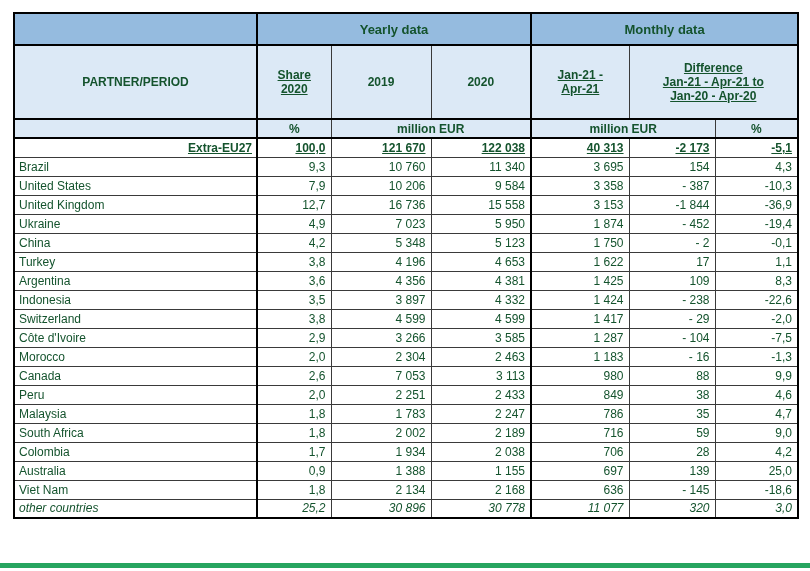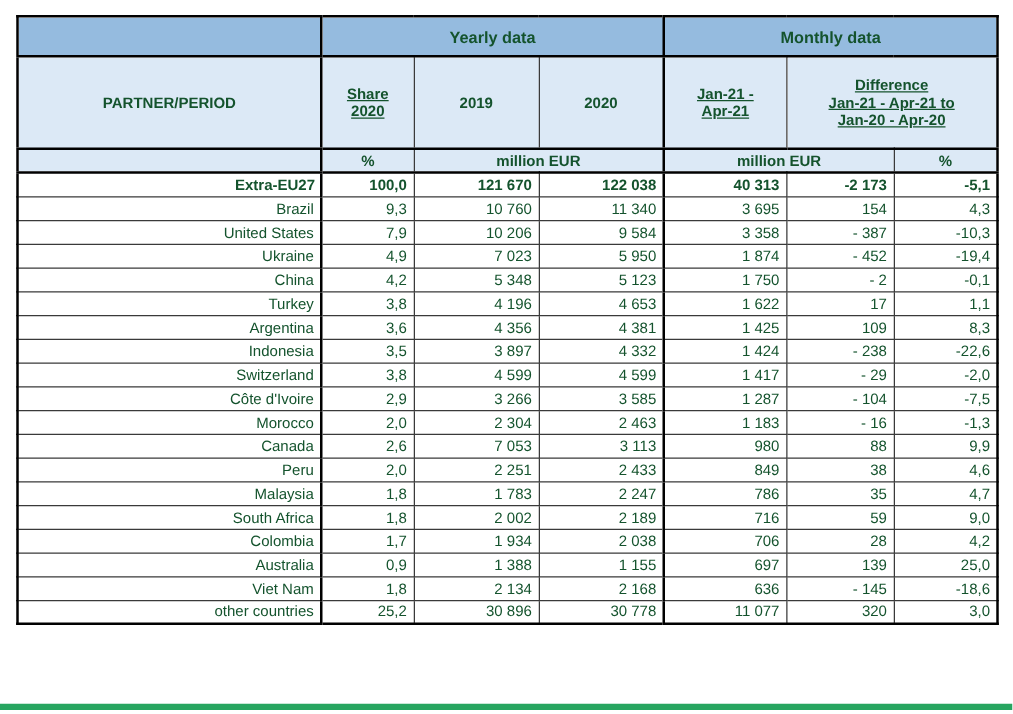--- a/index.html
+++ b/index.html
@@ -35,26 +35,26 @@
   thead th{font-weight:bold;text-align:center;}
   tr.group-row{height:32px;}
   tr.group-row th{background:var(--header-dark);border-bottom:2px solid var(--border-black);font-size:13px;}
   tr.head-row{height:74px;}
   tr.head-row th{background:var(--header-light);border-bottom:2px solid var(--border-black);line-height:14px;}
   tr.unit-row{height:19px;}
   tr.unit-row th{background:var(--header-light);border-bottom:2px solid var(--border-black);}
   .prewrap{white-space:pre-line;text-decoration:underline;}
 
   tbody tr{height:19px;}
-  td.label{text-align:right;padding-left:4px;}
+  td.label{text-align:left;padding-left:4px;}
   td.num{text-align:right;}
-  tr.total-row td{font-weight:bold;}
+  tr.total-row td{font-weight:bold;text-decoration:underline;}
   tr.total-row td.label{text-align:right;padding-right:4px;}
   tr.total-row td{border-bottom:1px solid var(--thin-line);}
-  tr.italic-row td{}
+  tr.italic-row td{font-style:italic;}
 
   .thick-left{border-left:2px solid var(--border-black) !important;}
 
   .green-bar{
     position:absolute;left:0;bottom:3px;width:810px;height:5px;
     background:var(--green-bar);
   }
 </style>
 </head>
 <body>
@@ -119,20 +119,29 @@
         <tr>
     <td class="label">United States</td>
     <td class="num thick-left">7,9</td>
     <td class="num">10 206</td>
     <td class="num">9 584</td>
     <td class="num thick-left">3 358</td>
     <td class="num">- 387</td>
     <td class="num">-10,3</td>
   </tr>
         <tr>
+    <td class="label">United Kingdom</td>
+    <td class="num thick-left">12,7</td>
+    <td class="num">16 736</td>
+    <td class="num">15 558</td>
+    <td class="num thick-left">3 153</td>
+    <td class="num">-1 844</td>
+    <td class="num">-36,9</td>
+  </tr>
+        <tr>
     <td class="label">Ukraine</td>
     <td class="num thick-left">4,9</td>
     <td class="num">7 023</td>
     <td class="num">5 950</td>
     <td class="num thick-left">1 874</td>
     <td class="num">- 452</td>
     <td class="num">-19,4</td>
   </tr>
         <tr>
     <td class="label">China</td>

